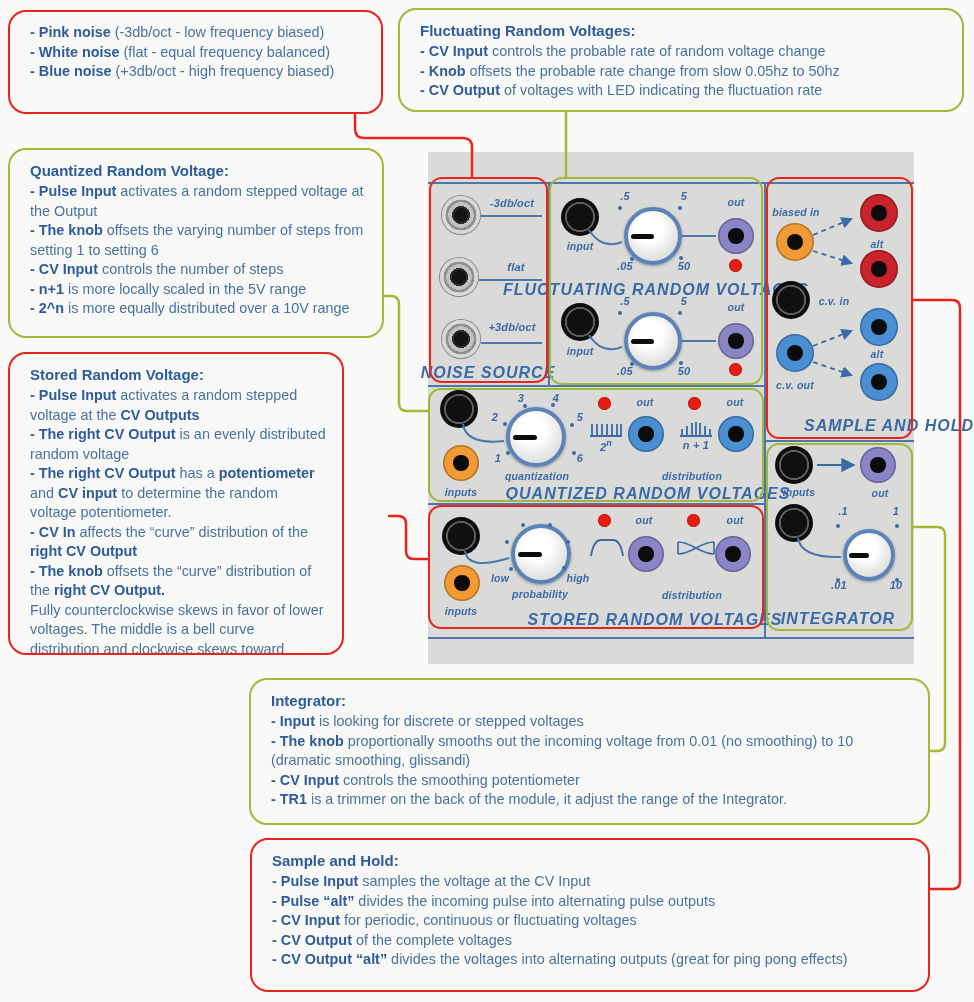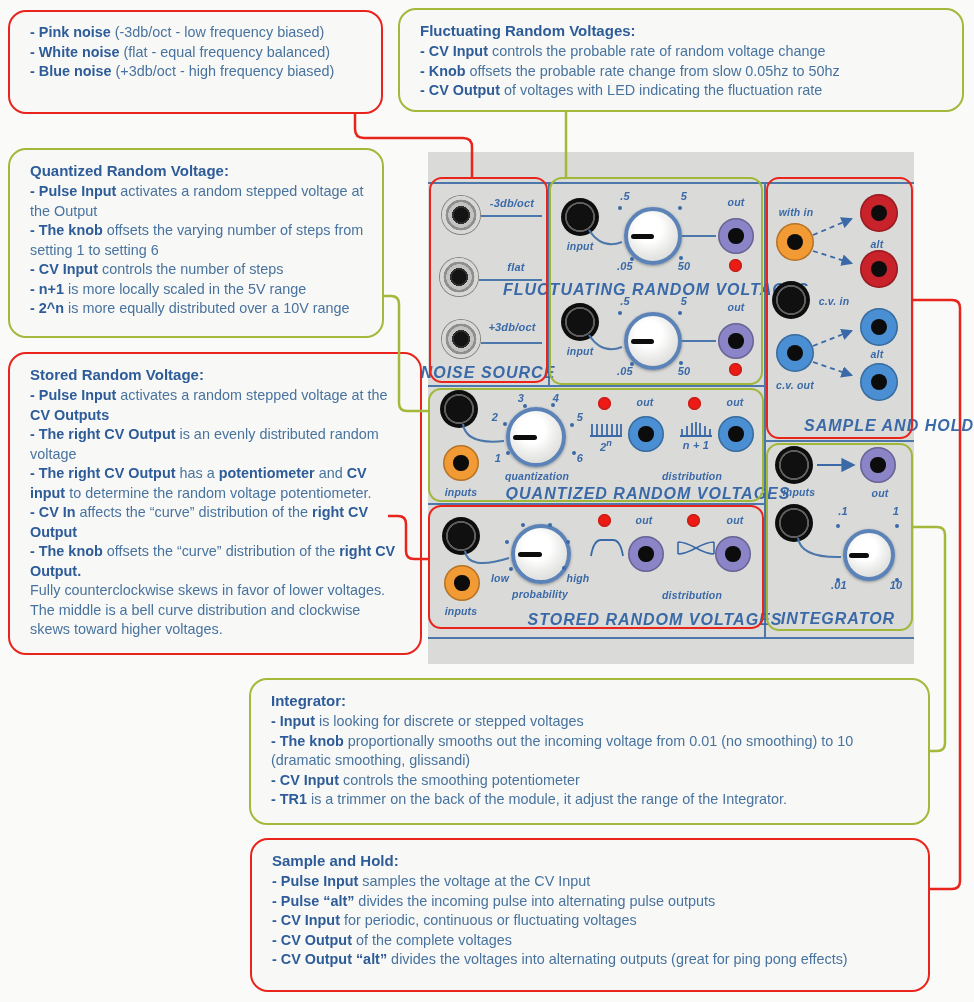--- a/index.html
+++ b/index.html
@@ -113,21 +113,21 @@
   <div class="lbl num" style="left:625px;top:365px">.05</div>
   <div class="lbl num" style="left:684px;top:365px">50</div>
   <div class="dot" style="left:618px;top:311px"></div>
   <div class="dot" style="left:678px;top:311px"></div>
   <div class="dot" style="left:630px;top:362px"></div>
   <div class="dot" style="left:679px;top:361px"></div>
   <div class="lbl" style="left:736px;top:301px">out</div>
   <div class="jack jack-c j36" style="left:718px;top:323px;--jc:#8b84c6"></div>
   <div class="led" style="left:729px;top:363px"></div>
 
-  <div class="lbl" style="left:796px;top:206px">with in</div>
+  <div class="lbl" style="left:796px;top:206px">biased in</div>
   <div class="jack jack-c j38" style="left:776px;top:223px;--jc:#f29a33"></div>
   <div class="jack jack-c j38" style="left:860px;top:194px;--jc:#c8232b"></div>
   <div class="lbl" style="left:877px;top:238px">alt</div>
   <div class="jack jack-c j38" style="left:860px;top:250px;--jc:#c8232b"></div>
   <div class="jack jack-black j38" style="left:772px;top:281px"></div>
   <div class="lbl" style="left:834px;top:295px">c.v. in</div>
   <div class="jack jack-c j38" style="left:776px;top:334px;--jc:#4a8fd3"></div>
   <div class="lbl" style="left:795px;top:379px">c.v. out</div>
   <div class="jack jack-c j38" style="left:860px;top:308px;--jc:#4a8fd3"></div>
   <div class="lbl" style="left:877px;top:348px">alt</div>
@@ -245,21 +245,21 @@
     <div class="co-title">Quantized Random Voltage:</div>
     <div>
         <div class="co-line"><b>- Pulse Input</b><span> activates a random stepped voltage at the Output</span></div>
         <div class="co-line"><b>- The knob</b><span> offsets the varying number of steps from setting 1 to setting 6</span></div>
         <div class="co-line"><b>- CV Input</b><span> controls the number of steps</span></div>
         <div class="co-line"><b>- n+1</b><span> is more locally scaled in the 5V range</span></div>
         <div class="co-line"><b>- 2^n</b><span> is more equally distributed over a 10V range</span></div>
       </div>
   </div>
 
-  <div class="callout red" style="left:8px;top:352px;width:414px;height:303px">
+  <div class="callout red" style="left:8px;top:352px;width:336px;height:303px">
     <div class="co-title">Stored Random Voltage:</div>
     <div>
         <div class="co-line"><b>- Pulse Input</b><span> activates a random stepped voltage at the </span><b>CV Outputs</b></div>
         <div class="co-line"><b>- The right CV Output</b><span> is an evenly distributed random voltage</span></div>
         <div class="co-line"><b>- The right CV Output</b><span> has a </span><b>potentiometer</b><span> and </span><b>CV input</b><span> to determine the random voltage potentiometer.</span></div>
         <div class="co-line"><b>- CV In</b><span> affects the “curve” distribution of the </span><b>right CV Output</b></div>
         <div class="co-line"><b>- The knob</b><span> offsets the “curve” distribution of the </span><b>right CV Output.</b></div>
         <div class="co-line"><span>Fully counterclockwise skews in favor of lower voltages. The middle is a bell curve distribution and clockwise skews toward higher voltages.</span></div>
       </div>
   </div>

